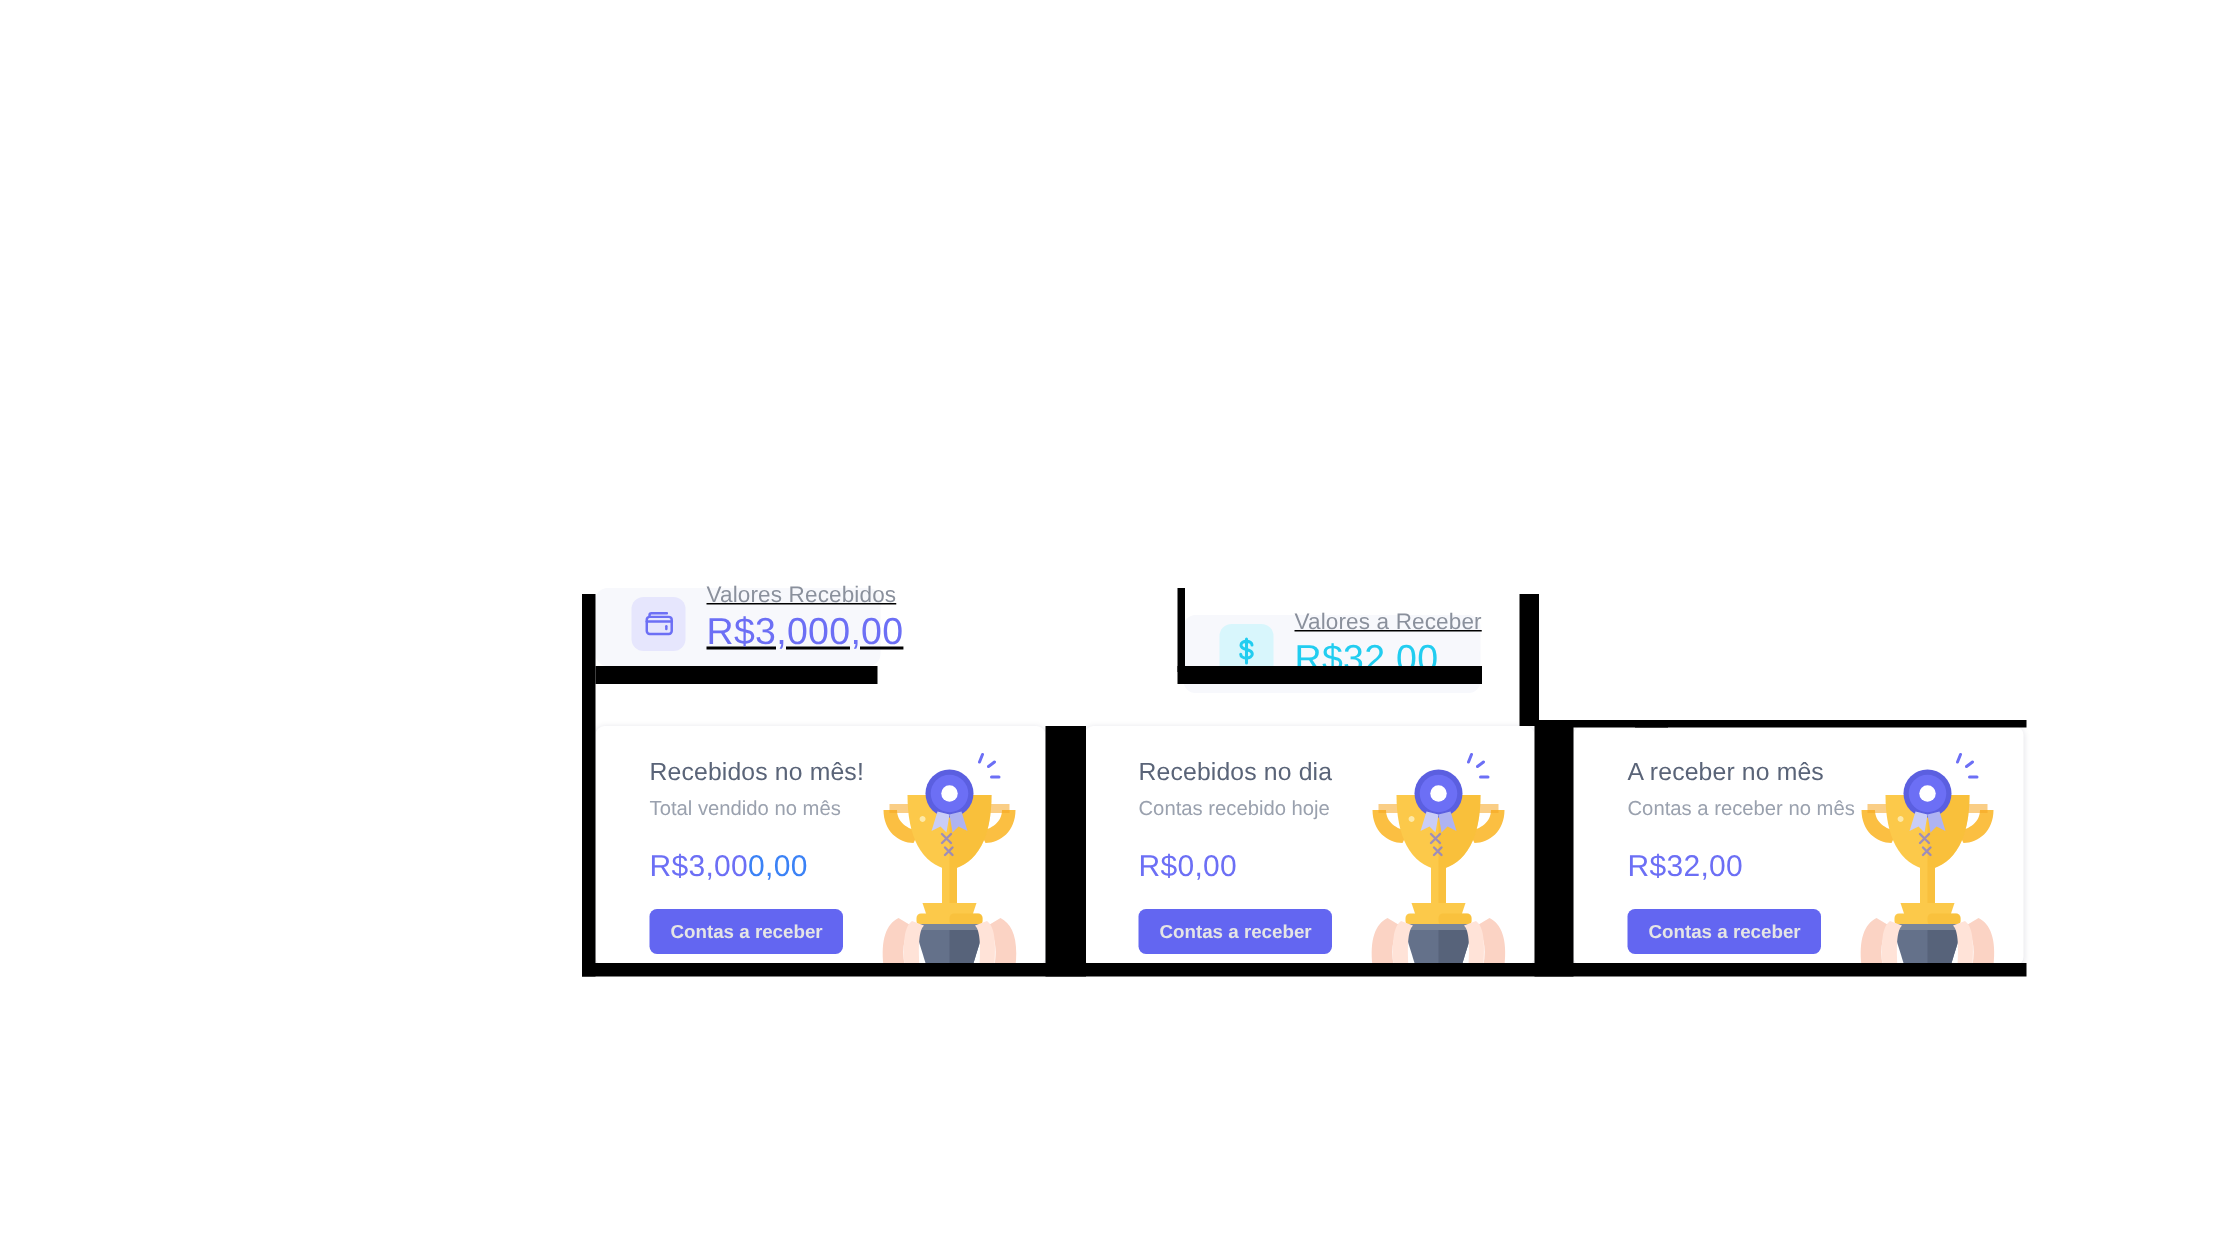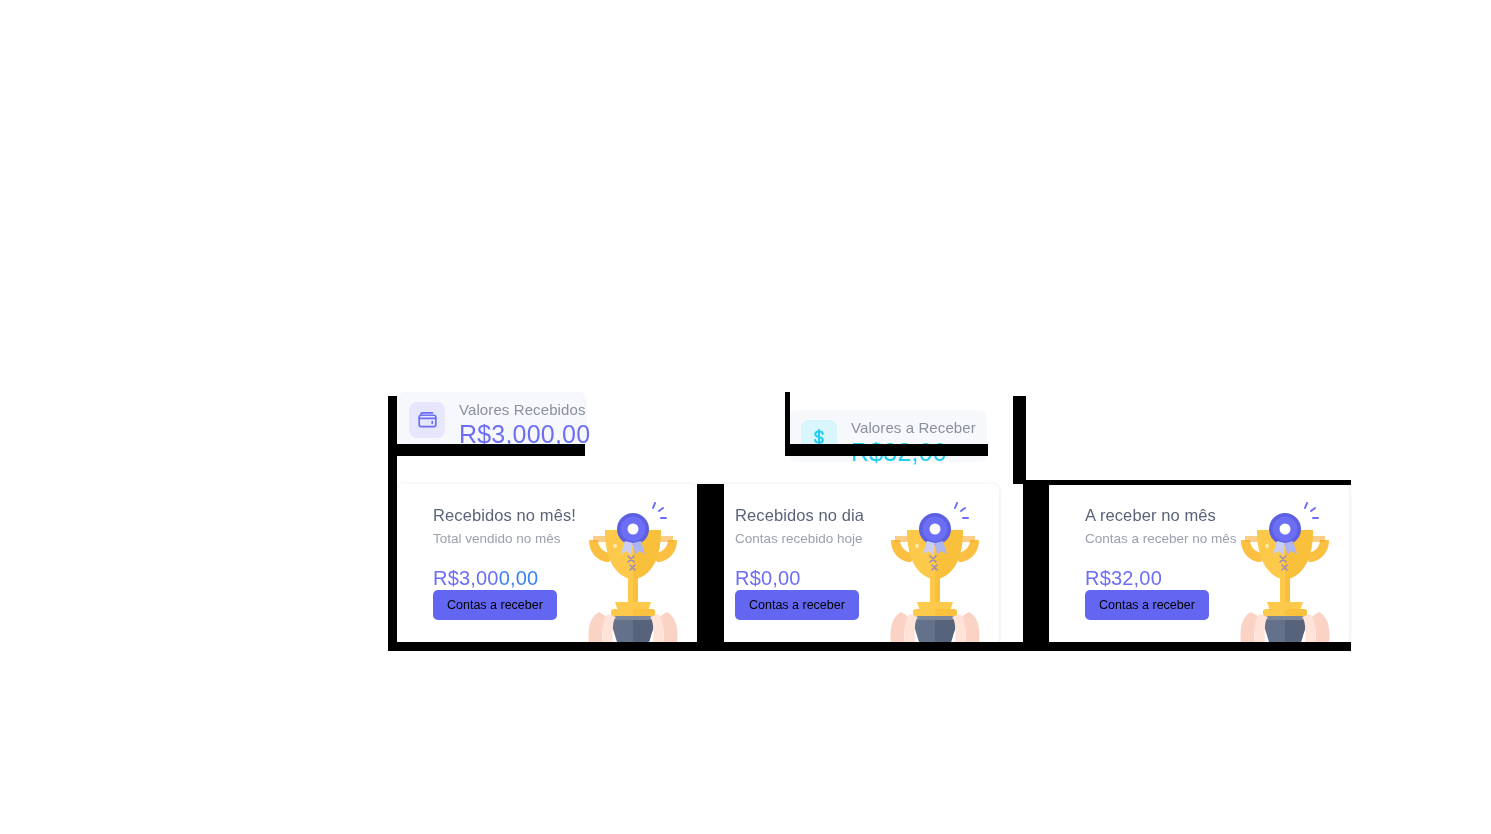--- a/index.html
+++ b/index.html
@@ -10,23 +10,24 @@
     overflow: hidden;
   }
   #stage { position: relative; width: 1491px; height: 834px; background:#fff; }
 
   
   .stat-card {
     position: absolute;
     background: #f7f8fc;
     border-radius: 8px;
     display: flex;
-    align-items: flex-start;
+    align-items: flex-end;
     gap: 14px;
-    padding: 10px 16px 10px 12px;
+    padding: 10px 16px 10px 24px;
+    text-decoration: underline;
   }
   .stat-icon {
     width: 36px; height: 36px;
     border-radius: 8px;
     display: flex; align-items: center; justify-content: center;
     flex: 0 0 36px;
   }
   .stat-icon svg { display:block; }
   .stat-text { display: flex; flex-direction: column; line-height: 1.05; }
   .stat-label {
@@ -72,25 +73,25 @@
   .info-value {
     font-size: 20px;
     color: #6c6ff5;
     margin-top: 21px;
     white-space: nowrap;
     letter-spacing: .2px;
   }
   .info-value .faded { color: #3b82f6; }
   .info-btn {
     display: inline-block;
-    margin-top: 0;
+    margin-top: 16px;
     background: #6366f1;
-    color: #000000;
+    color: #e5e5e5;
     font-size: 12.5px;
-    font-weight: normal;
+    font-weight: bold;
     border: none;
     border-radius: 5px;
     padding: 8px 14px;
     cursor: pointer;
     font-family: "Liberation Sans", sans-serif;
     white-space: nowrap;
   }
 
   
   .trophy { position: absolute; right: 6px; bottom: 0; width: 116px; height: 148px; }
@@ -167,21 +168,21 @@
         <path d="M53 60 l6 6 M59 60 l-6 6 M55 69 l5 5 M60 69 l-5 5" stroke="#6c6ff5" stroke-width="1.6" stroke-linecap="round" opacity=".65"></path>
         <path d="M40 48 a2 2 0 1 0 .1 0" fill="#fde9a9"></path>
         <path d="M24 116 C16 120 12 130 14 148 l14 0 C26 134 28 126 34 122 Z" fill="#fbd3c4"></path>
         <path d="M92 116 C100 120 104 130 102 148 l-14 0 C90 134 88 126 82 122 Z" fill="#fbd3c4"></path>
         <path d="M33 118 C28 122 27 130 28 148 l10 0 C37 132 38 124 41 121 Z" fill="#ffe3d8"></path>
         <path d="M83 118 C88 122 89 130 88 148 l-10 0 C79 132 78 124 75 121 Z" fill="#ffe3d8"></path>
       </svg>
     </div>
   </div>
 
-  <div class="info-card" style="left:699px; width:300px;">
+  <div class="info-card" style="left:723px; width:300px;">
     <div class="info-body">
       <div class="info-title">Recebidos no dia</div>
       <div class="info-sub">Contas recebido hoje</div>
       <div class="info-value">
         <span>R$0,00</span><span class="faded"></span>
       </div>
       <button class="info-btn">Contas a receber</button>
     </div>
     <div class="trophy">
       <svg viewBox="0 0 116 148">

